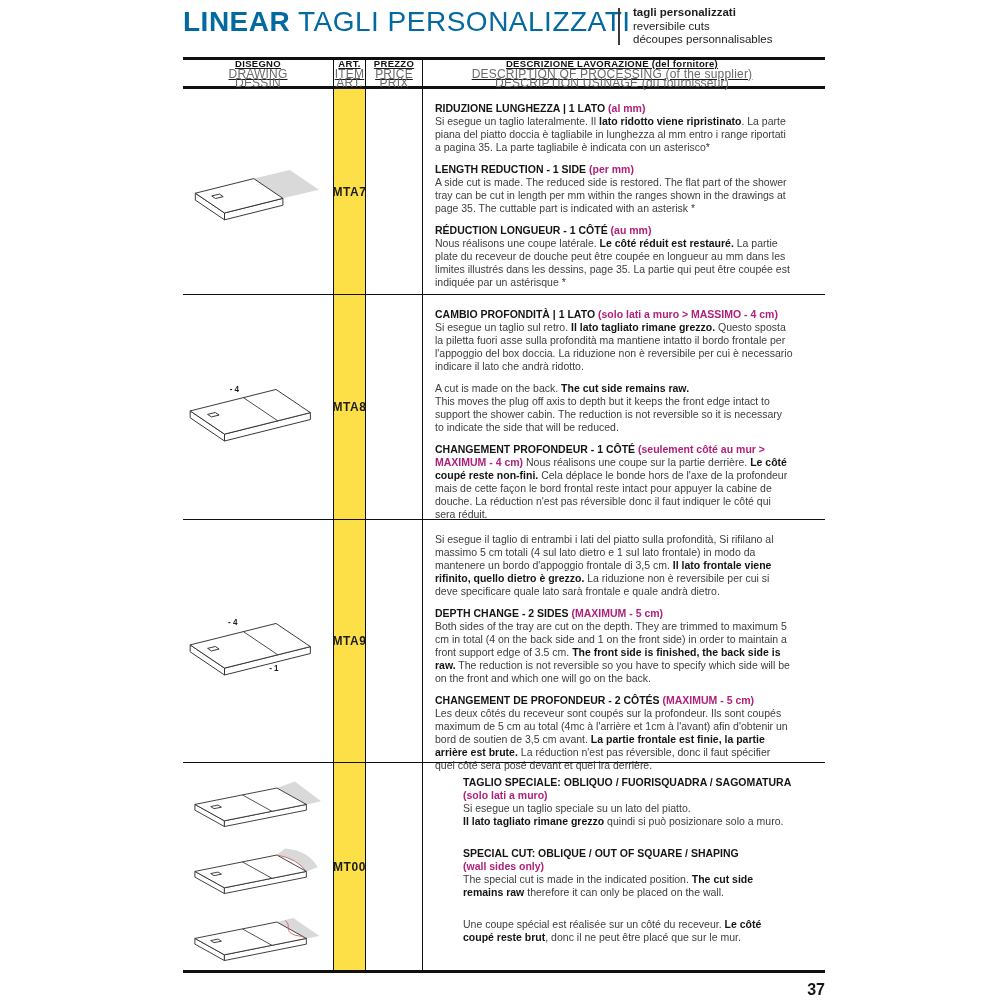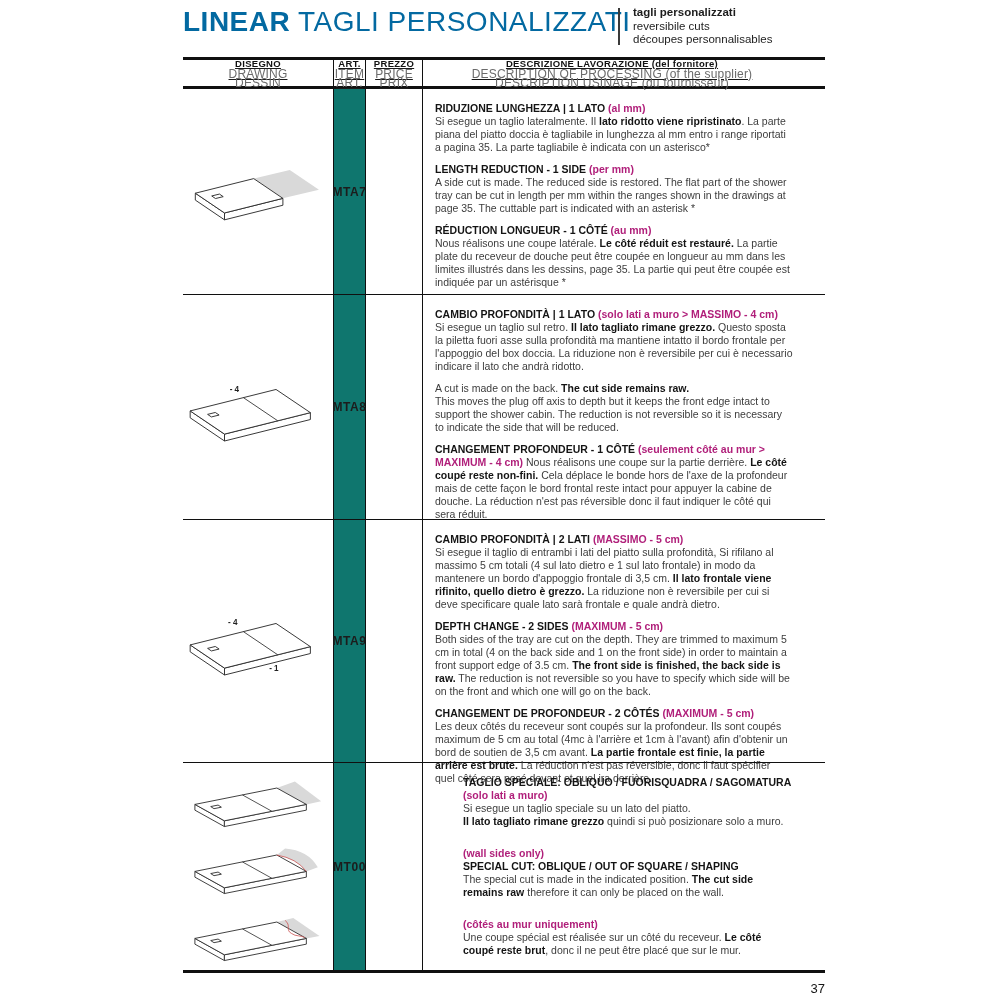--- a/index.html
+++ b/index.html
@@ -29,39 +29,39 @@
   .col1 { width:150px; }
   .col2 { width:33px; border-left:1px solid #101010; border-right:1px solid #101010; }
   .col3 { width:57px; border-right:1px solid #101010; }
   .col4 { width:378px; }
 
   .trow { display:flex; border-bottom:1px solid #101010; }
   .trow:last-child { border-bottom:3px solid #101010; }
   .r1 { height:206px; } .r2 { height:225px; } .r3 { height:243px; } .r4 { height:210px; }
 
   .cell-drawing { display:flex; flex-direction:column; justify-content:center; align-items:center; gap:8px; padding:6px 2px; }
-  .cell-art { background:#0f766e; display:flex; align-items:center; justify-content:center;
+  .cell-art { background:#fde047; display:flex; align-items:center; justify-content:center;
               font-weight:700; font-size:12px; letter-spacing:.6px; color:#1c1c1c; }
   .cell-price { display:flex; align-items:center; justify-content:center; font-size:11px; color:#1c1c1c; }
   .cell-desc { padding:13px 8px 6px 12px; font-size:10.5px; line-height:13px; color:#3c3c3c; }
 
   .block { margin-bottom:9px; }
   .gap-lg .block { margin-bottom:19px;margin-left:28px; }
   .para { }
   .seg-b { font-weight:700; color:#141414; }
   .seg-a { color:#b01f7a; }
 
   svg { display:block; }
   svg text { font-family:"Liberation Sans", sans-serif; font-size:9.5px; font-weight:600; fill:#222; }
   .ln { stroke:#2e2e2e; stroke-width:1.1; fill:#ffffff; stroke-linejoin:round; }
   .ln-thin { stroke:#2e2e2e; stroke-width:1; fill:none; }
   .shadow { fill:#d9d9d9; stroke:none; }
   .redcut { stroke:#cc5555; stroke-width:1; fill:none; }
 
-  .page-number { position:absolute; right:181px; top:981px; font-size:13px; font-weight:400; color:#161616; }
+  .page-number { position:absolute; right:181px; top:981px; font-size:16px; font-weight:700; color:#161616; }
 </style>
 </head>
 <body>
 
 <div class="sheet">
 
   <div class="brand-title">
     <span class="bold">LINEAR</span><span class="light"> TAGLI PERSONALIZZATI</span>
   </div>
   <div class="title-divider"></div>
@@ -161,21 +161,20 @@
           <line class="ln-thin" x1="68" y1="34.5" x2="108" y2="61.5"></line>
           <polygon class="ln" points="26.3,54 35.3,51.8 39.7,54.8 30.7,57"></polygon>
           <text x="50" y="27">- 4</text>
           <text x="98" y="80">- 1</text>
         </svg>
       </div>
       <div class="col2 cell-art">MTA9</div>
       <div class="col3 cell-price"></div>
       <div class="col4 cell-desc">
         <div class="block">
-            <div class="para"><span class="seg-b">CAMBIO PROFONDITÀ | 2 LATI </span><span class="seg-b seg-a">(MASSIMO - 5 cm)</span></div>
             <div class="para"><span>Si esegue il taglio di entrambi i lati del piatto sulla profondità, Si rifilano al massimo 5 cm totali (4 sul lato dietro e 1 sul lato frontale) in modo da mantenere un bordo d'appoggio frontale di 3,5 cm. </span><span class="seg-b">Il lato frontale viene rifinito, quello dietro è grezzo.</span><span> La riduzione non è reversibile per cui si deve specificare quale lato sarà frontale e quale andrà dietro.</span></div>
           </div>
         <div class="block">
             <div class="para"><span class="seg-b">DEPTH CHANGE - 2 SIDES </span><span class="seg-b seg-a">(MAXIMUM - 5 cm)</span></div>
             <div class="para"><span>Both sides of the tray are cut on the depth. They are trimmed to maximum 5 cm in total (4 on the back side and 1 on the front side) in order to maintain a front support edge of 3.5 cm. </span><span class="seg-b">The front side is finished, the back side is raw.</span><span> The reduction is not reversible so you have to specify which side will be on the front and which one will go on the back.</span></div>
           </div>
         <div class="block">
             <div class="para"><span class="seg-b">CHANGEMENT DE PROFONDEUR - 2 CÔTÉS </span><span class="seg-b seg-a">(MAXIMUM - 5 cm)</span></div>
             <div class="para"><span>Les deux côtés du receveur sont coupés sur la profondeur. Ils sont coupés maximum de 5 cm au total (4mc à l'arrière et 1cm à l'avant) afin d'obtenir un bord de soutien de 3,5 cm avant. </span><span class="seg-b">La partie frontale est finie, la partie arrière est brute.</span><span> La réduction n'est pas réversible, donc il faut spécifier quel côté sera posé devant et quel ira derrière.</span></div>
           </div>
@@ -214,26 +213,25 @@
       <div class="col2 cell-art">MT00</div>
       <div class="col3 cell-price"></div>
       <div class="col4 cell-desc gap-lg">
         <div class="block">
             <div class="para"><span class="seg-b">TAGLIO SPECIALE: OBLIQUO / FUORISQUADRA / SAGOMATURA</span></div>
             <div class="para"><span class="seg-b seg-a">(solo lati a muro)</span></div>
             <div class="para"><span>Si esegue un taglio speciale su un lato del piatto.</span></div>
             <div class="para"><span class="seg-b">Il lato tagliato rimane grezzo</span><span> quindi si può posizionare solo a muro.</span></div>
           </div>
         <div class="block">
+            <div class="para"><span class="seg-b">SPECIAL CUT: OBLIQUE / OUT OF SQUARE / SHAPING</span></div>
             <div class="para"><span class="seg-b seg-a">(wall sides only)</span></div>
-            <div class="para"><span class="seg-b">SPECIAL CUT: OBLIQUE / OUT OF SQUARE / SHAPING</span></div>
             <div class="para"><span>The special cut is made in the indicated position. </span><span class="seg-b">The cut side remains raw</span><span> therefore it can only be placed on the wall.</span></div>
           </div>
         <div class="block">
-            <div class="para"><span class="seg-b seg-a">(côtés au mur uniquement)</span></div>
             <div class="para"><span>Une coupe spécial est réalisée sur un côté du receveur. </span><span class="seg-b">Le côté coupé reste brut</span><span>, donc il ne peut être placé que sur le mur.</span></div>
           </div>
       </div>
     </div>
 
   </div>
 
   <div class="page-number">37</div>
 </div>
 

